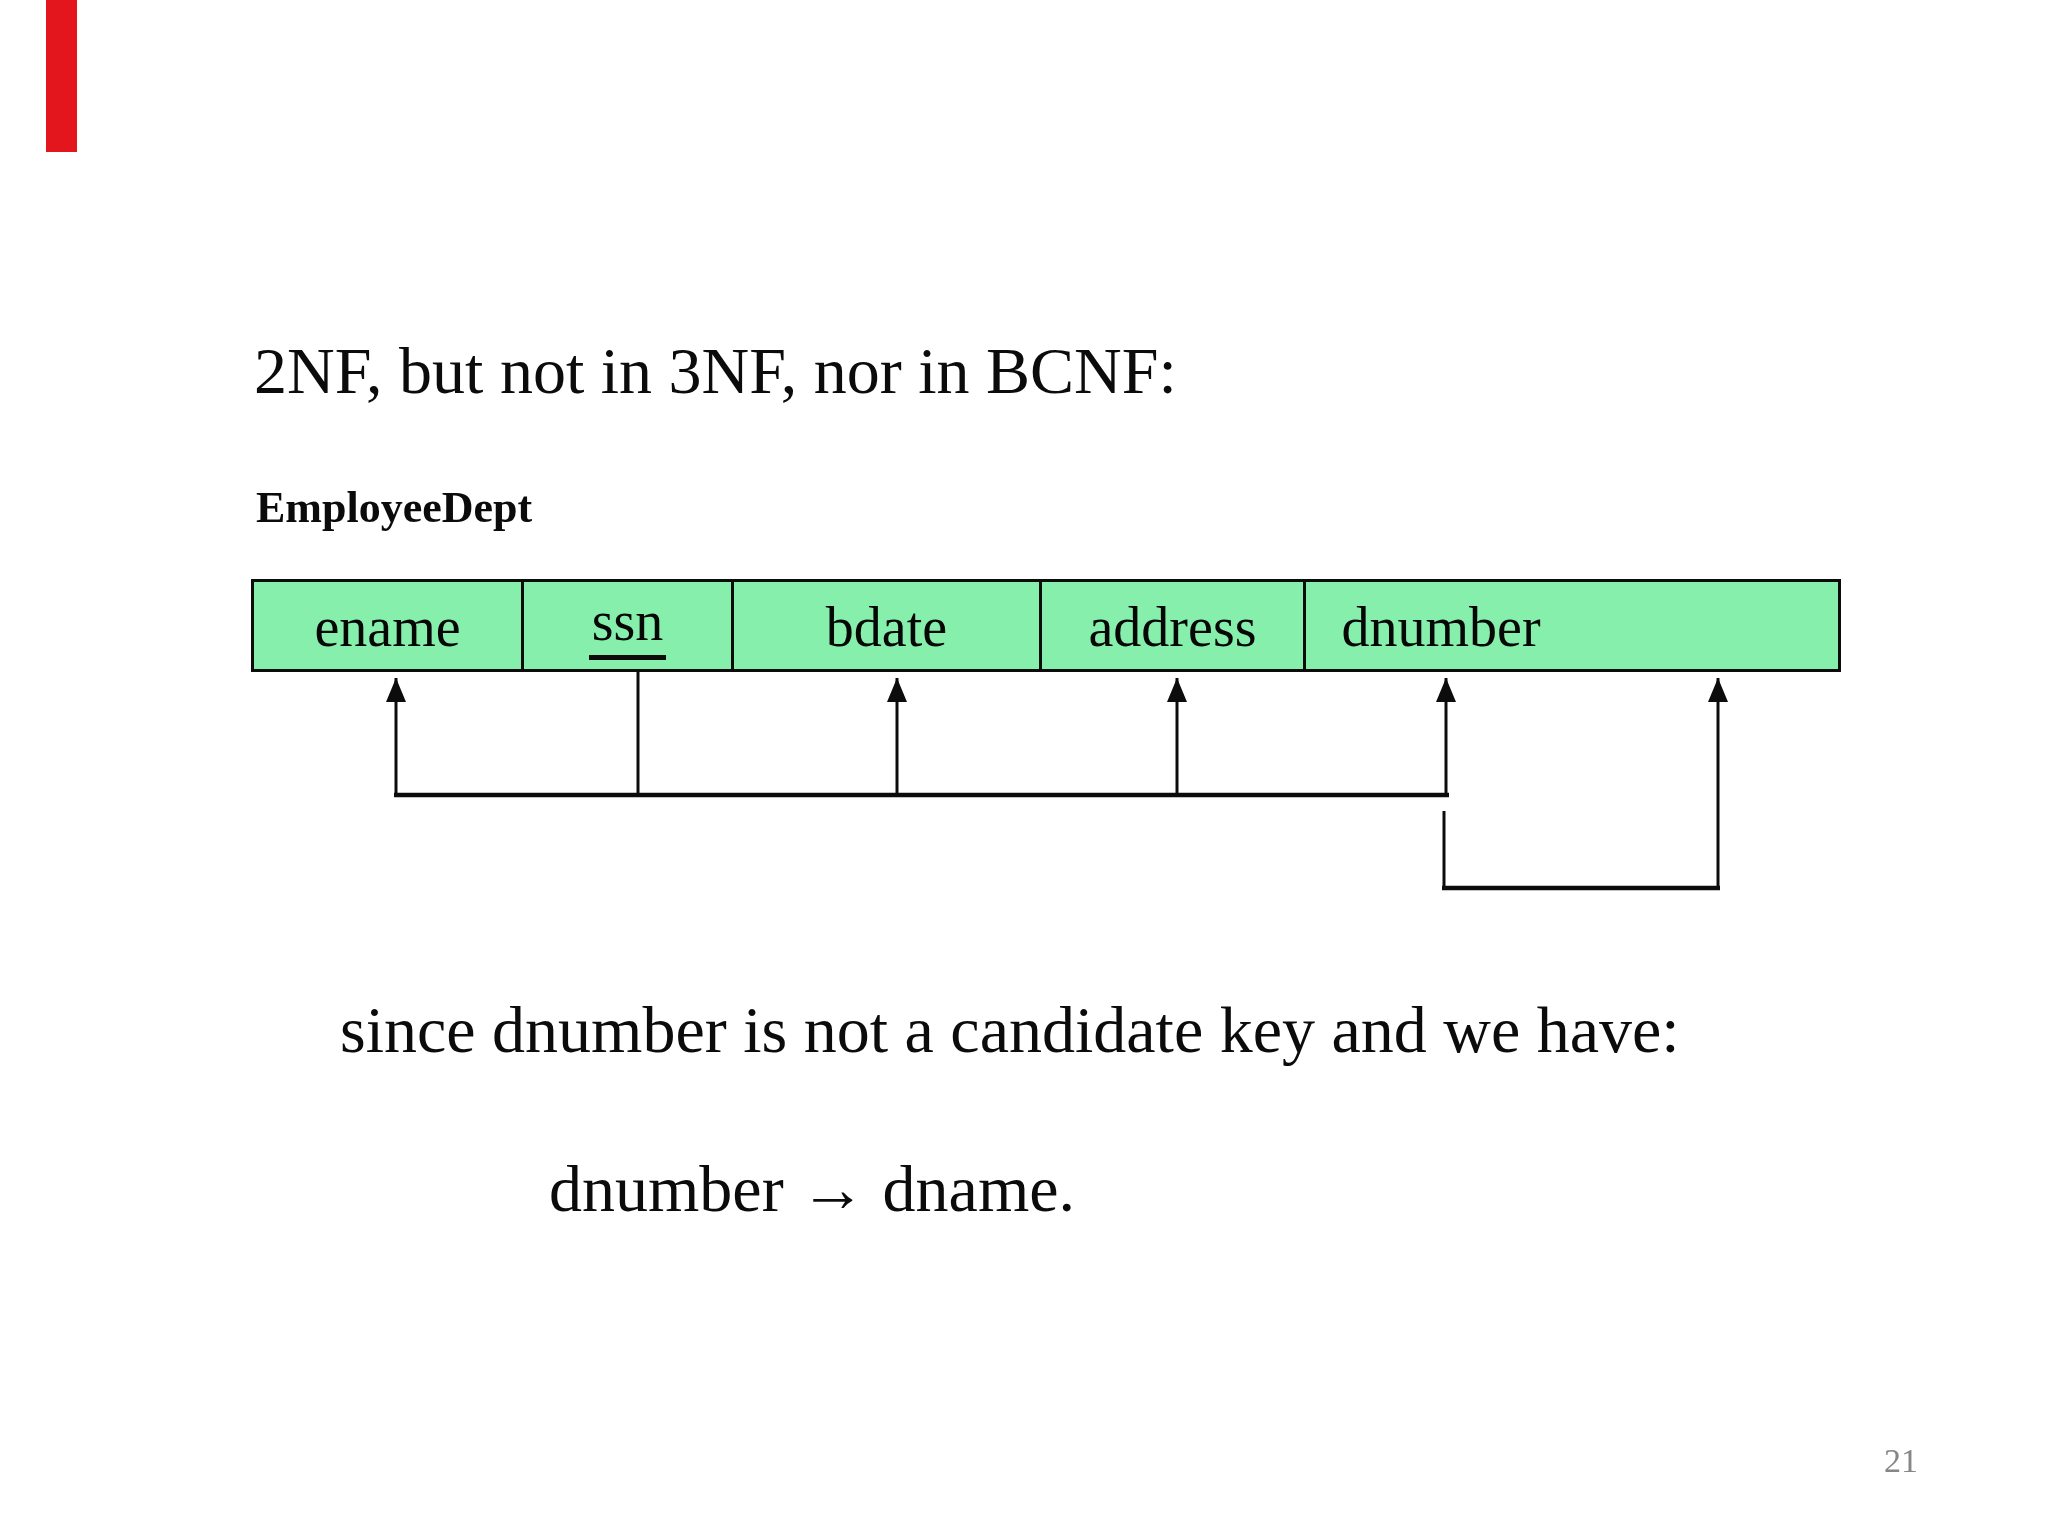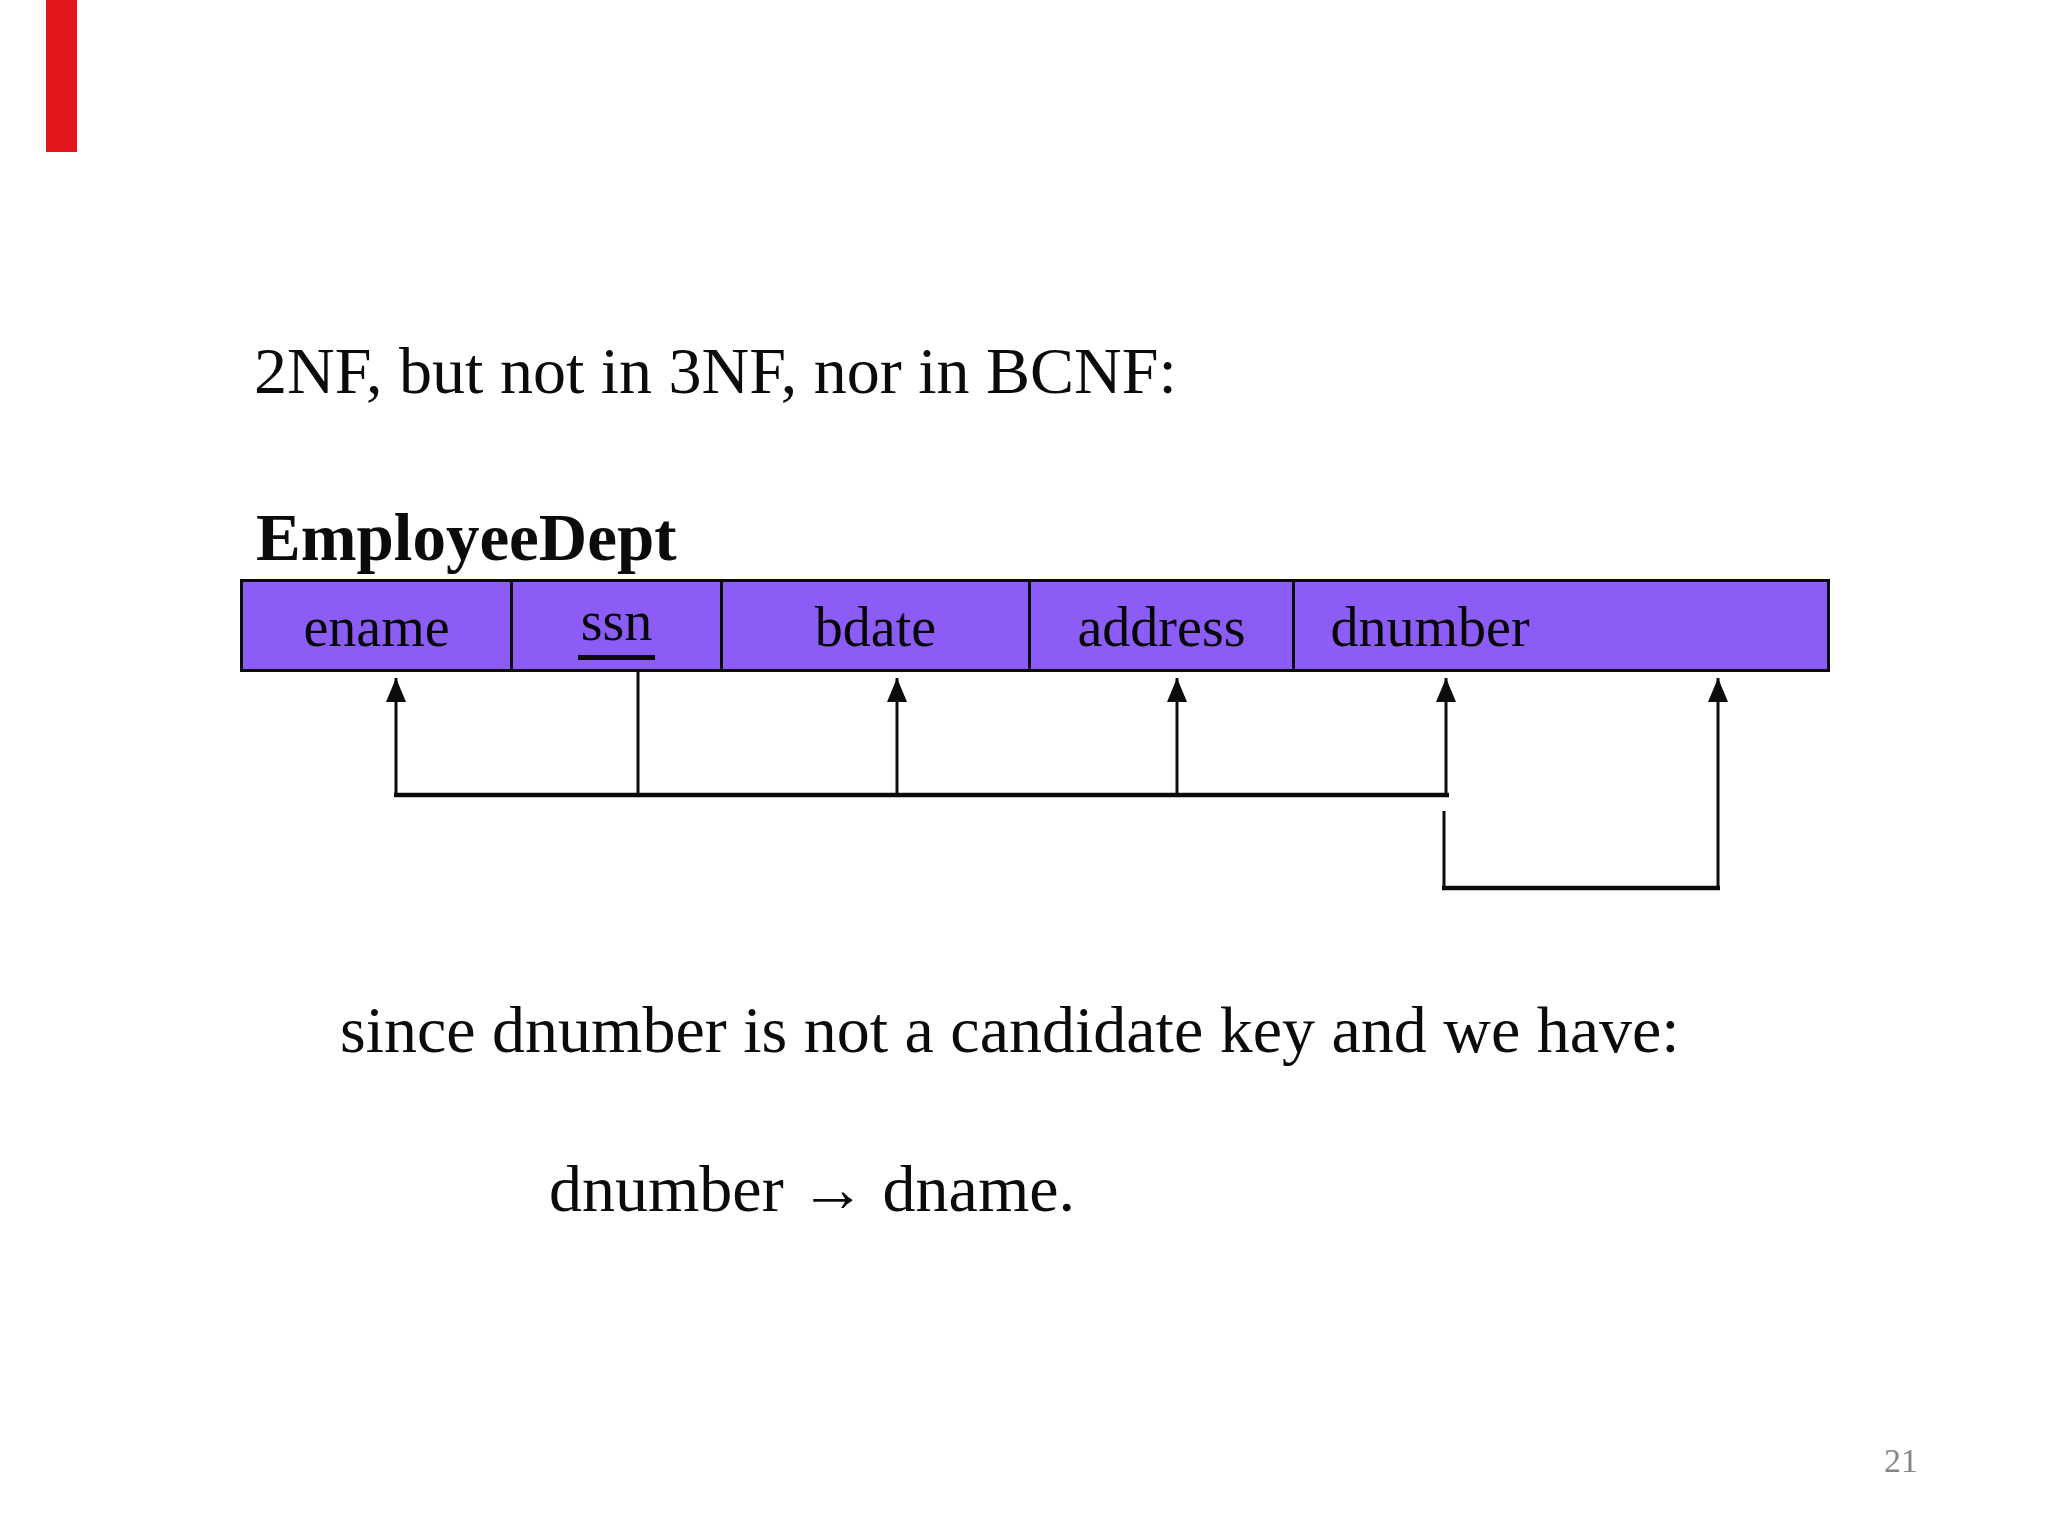--- a/index.html
+++ b/index.html
@@ -29,35 +29,35 @@
     position: absolute;
     left: 254px;
     top: 338px;
     font-size: 66px;
     line-height: 1;
     white-space: nowrap;
   }
   .relation-name {
     position: absolute;
     left: 256px;
-    top: 504px;
-    font-size: 67px;
+    top: 486px;
+    font-size: 44px;
     font-weight: bold;
     line-height: 1;
     white-space: nowrap;
   }
   .fd-table {
     position: absolute;
-    left: 240px;
+    left: 251px;
     top: 579px;
     width: 1590px;
     height: 93px;
     box-sizing: border-box;
     border: 3px solid #0c0c0c;
-    background: #8b5cf6;
+    background: #86efac;
     display: flex;
   }
   .fd-cell {
     box-sizing: border-box;
     border-right: 3px solid #0c0c0c;
     display: flex;
     align-items: center;
     justify-content: center;
     font-size: 56px;
     line-height: 1;

